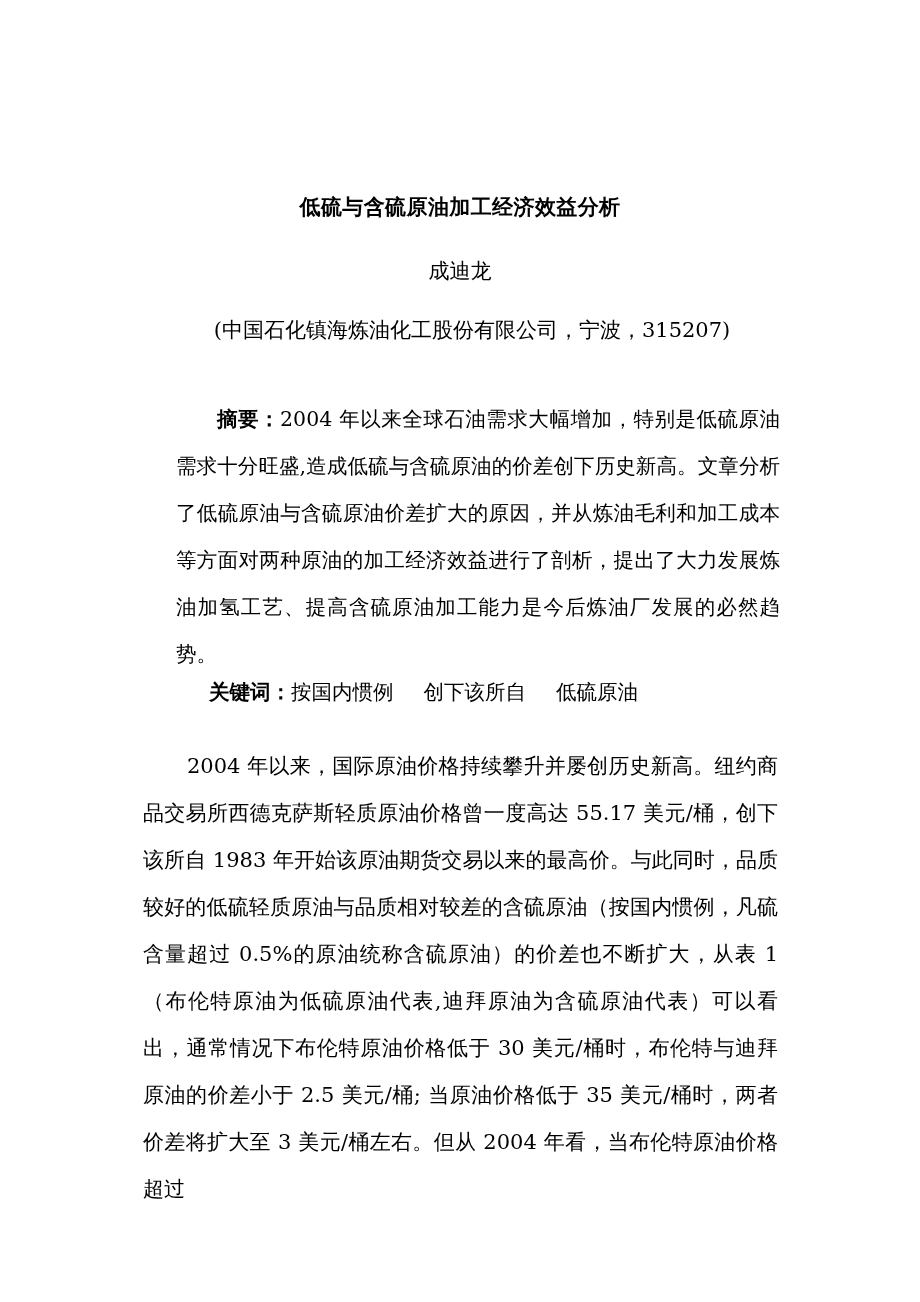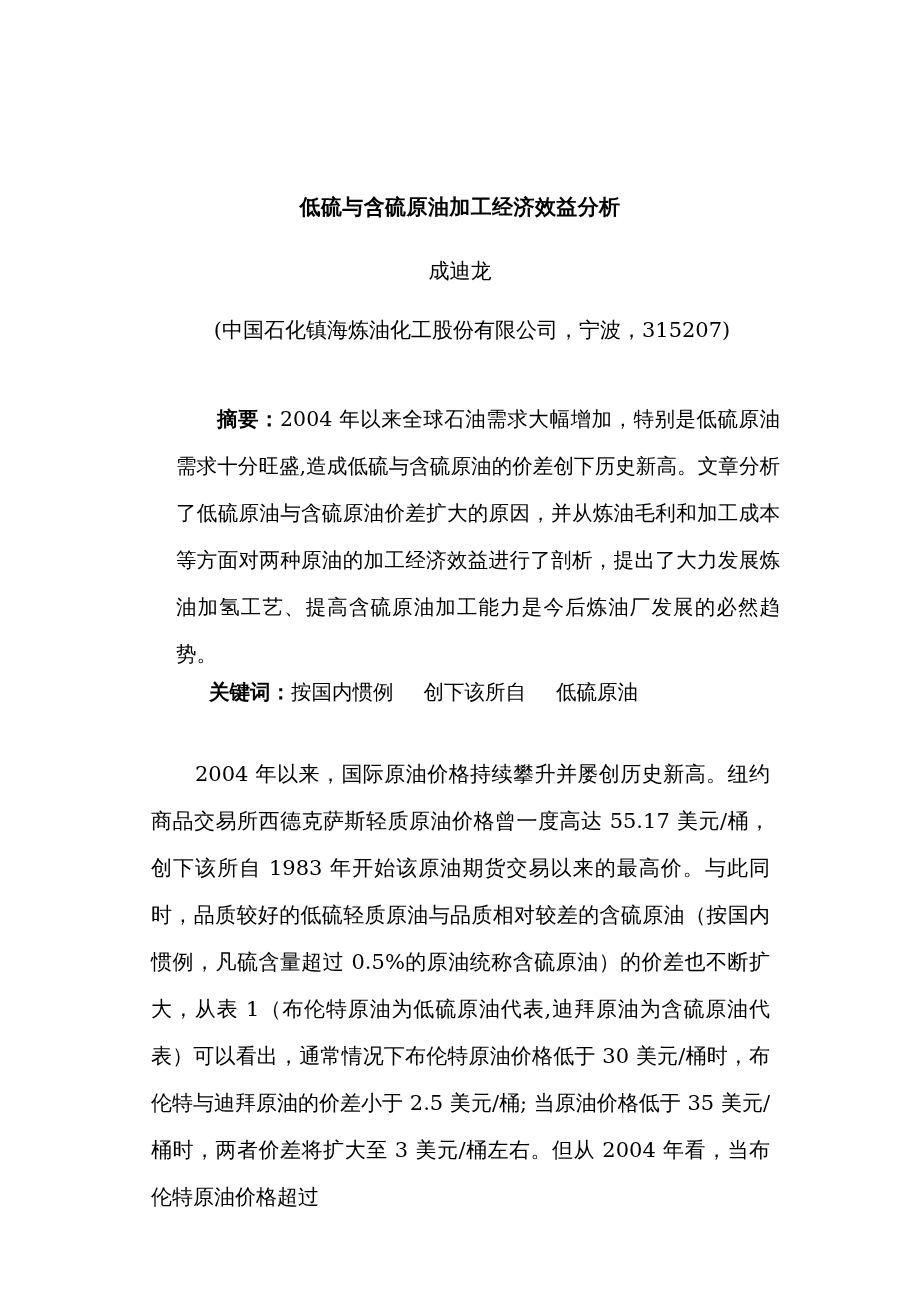--- a/index.html
+++ b/index.html
@@ -93,21 +93,21 @@
     position: absolute;
     left: 133px;
     top: 733px;
     width: 655px;
     font-size: 21px;
     line-height: 47px;
     text-align: justify;
     text-justify: inter-character;
   }
   .body-para {
-    margin: 18px;
+    margin: 10px;
     text-indent: 44px;
   }
 </style>
 </head>
 <body>
 
 <div class="page">
 
   <h1 class="doc-title">低硫与含硫原油加工经济效益分析</h1>
 

